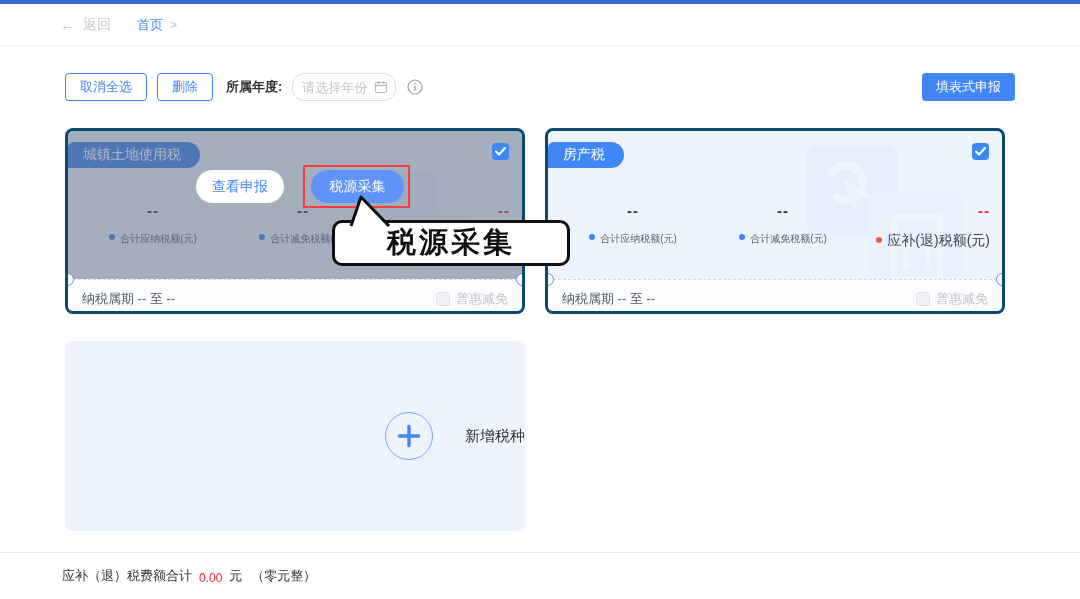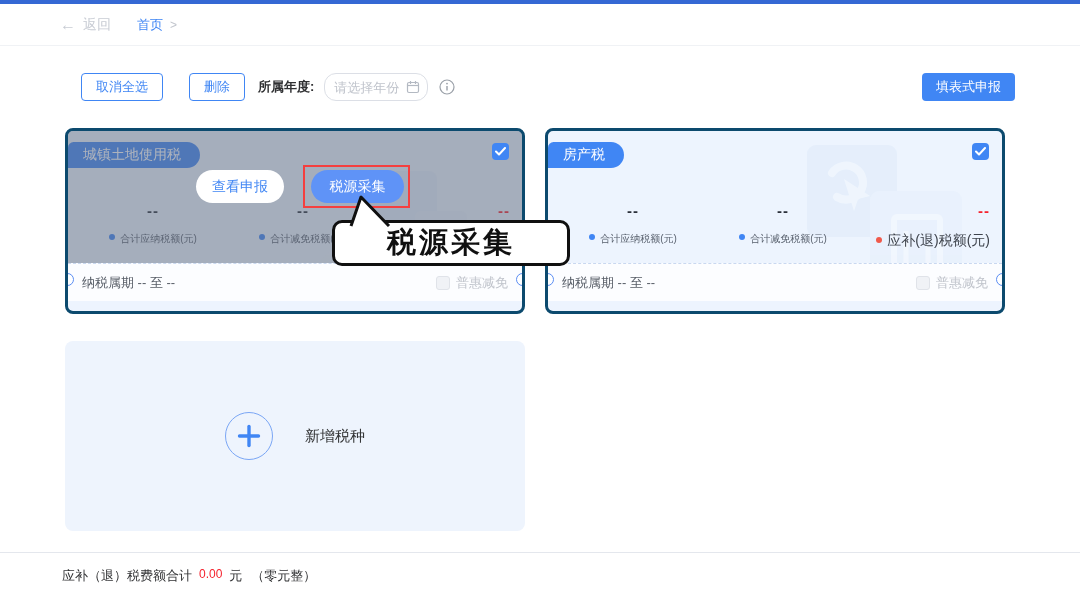--- a/index.html
+++ b/index.html
@@ -14,21 +14,21 @@
   .back { display:flex; align-items:center; gap:7px; color:#c8ccd4; font-size:14px; cursor:pointer; }
   .back .arrow { font-size:16px; line-height:1; }
   .breadcrumb { display:flex; align-items:center; margin-left:26px; font-size:13px; }
   .crumb-home { color:#4086f4; cursor:pointer; }
   .crumb-sep { color:#c0c4cc; margin:0 7px; font-size:12px; }
   .crumb-current { color:#303133; }
   
   .content { padding:27px 65px 0; }
   .toolbar { display:flex; align-items:center; margin-bottom:27px; }
   .btn { display:inline-flex; align-items:center; justify-content:center; height:28px; border-radius:4px; font-size:13px; cursor:pointer; font-family:inherit; }
-  .btn-outline { border:1px solid #4086f4; color:#4086f4; background:#fff; padding:0 14px;margin-left:16px; }
+  .btn-outline { border:1px solid #4086f4; color:#4086f4; background:#fff; padding:0 14px; }
   .btn-primary { border:none; background:#4086f4; color:#fff; padding:0 14px; }
   .mr10 { margin-right:10px; }
   .year-label { font-weight:bold; font-size:13px; margin:0 10px 0 13px; color:#303133; }
   .year-input { width:104px; height:28px; border:1px solid #dcdfe6; border-radius:12px; display:flex; align-items:center; padding:0 7px 0 9px; background:#fff; }
   .year-input input { border:none; outline:none; width:100%; font-size:13px; color:#303133; font-family:inherit; }
   .year-input input::placeholder { color:#c0c4cc; }
   .info-icon { margin-left:11px; display:flex; cursor:pointer; }
   .spacer { flex:1; }
   
   .cards-row { position:relative; display:flex; gap:20px; margin-bottom:27px; }
@@ -42,37 +42,37 @@
   .stat.third .value { color:#f5222d; }
   .stat .label { font-size:10px; color:#59616e; white-space:nowrap; }
   .stat.third .label { font-size:14px; color:#3e434c; }
   .dot { display:inline-block; width:6px; height:6px; border-radius:50%; background:#4086f4; margin-right:5px; vertical-align:2px; }
   .dot.red { background:#f0594b; }
   .overlay { position:absolute; left:0; right:0; top:0; height:148px; background:rgba(93,103,121,.5); z-index:2; }
   .card-btn { position:absolute; top:39px; height:33px; border-radius:17px; font-size:14px; display:flex; align-items:center; justify-content:center; z-index:3; cursor:pointer; }
   .view-btn { left:128px; width:88px; background:#fff; color:#4086f4; }
   .collect-btn { left:243px; width:93px; background:#5f93f7; color:#fff; }
   .red-box { position:absolute; left:235px; top:34px; width:107px; height:43px; border:2px solid #f53f3f; z-index:4; }
-  .card-footer { position:absolute; left:0; right:0; top:132px; height:38px; background:#fcfdff; border-top:1px dashed #c9d8f0; display:flex; align-items:center; justify-content:space-between; padding:0 14px; z-index:2; }
+  .card-footer { position:absolute; left:0; right:0; top:148px; height:38px; background:#fcfdff; border-top:1px dashed #c9d8f0; display:flex; align-items:center; justify-content:space-between; padding:0 14px; z-index:2; }
   .notch { position:absolute; top:142px; width:13px; height:13px; background:#fff; border:1px solid #5a8df2; border-radius:50%; z-index:3; }
   .notch.l { left:-7px; } .notch.r { right:-7px; }
   .period { font-size:13px; color:#565c66; }
   .benefit { display:flex; align-items:center; gap:6px; color:#c0c4cc; font-size:13px;font-family:Liberation Serif, serif; }
   .benefit-box { width:14px; height:14px; border:1px solid #e0e3e9; background:#f0f2f6; border-radius:3px; }
   .wm { position:absolute; z-index:0; }
   
   .callout { position:absolute; left:267px; top:92px; width:238px; height:46px; background:#fff; border:3px solid #101010; border-radius:10px; z-index:10; display:flex; align-items:center; justify-content:center; font-size:29px; font-weight:900; color:#101010; letter-spacing:3px; }
   .callout-tail { position:absolute; left:10px; top:-28px; z-index:1; }
   
-  .add-card { width:460px; height:190px; background:#eef4fd; border-radius:8px; display:flex; align-items:center; justify-content:center; gap:32px; cursor:pointer; }
+  .add-card { width:460px; height:190px; background:#eef4fd; border-radius:8px; display:flex; align-items:center; justify-content:flex-end; gap:32px; cursor:pointer; }
   .plus-circle { width:48px; height:48px; border:1px solid #7aa6f5; border-radius:50%; display:flex; align-items:center; justify-content:center; background:transparent; }
   .add-label { font-size:15px; color:#303133; }
   
   .bottom-bar { position:absolute; left:0; right:0; bottom:0; height:47px; background:#fff; border-top:1px solid #e4e7ed; display:flex; align-items:center; padding:0 62px; }
-  .total-text { font-size:13px; color:#303133; display:flex; align-items:flex-start; }
+  .total-text { font-size:13px; color:#303133; display:flex; align-items:flex-end; }
   .amount { color:#f5222d; font-size:12px; margin:0 7px; }
   .words { margin-left:9px; }
   .bar-buttons { margin-left:auto; display:flex; gap:12px; }
   .btn-sm { height:27px; font-size:13px; }
 </style>
 </head>
 <body>
 
 <div class="top-strip"></div>
 

